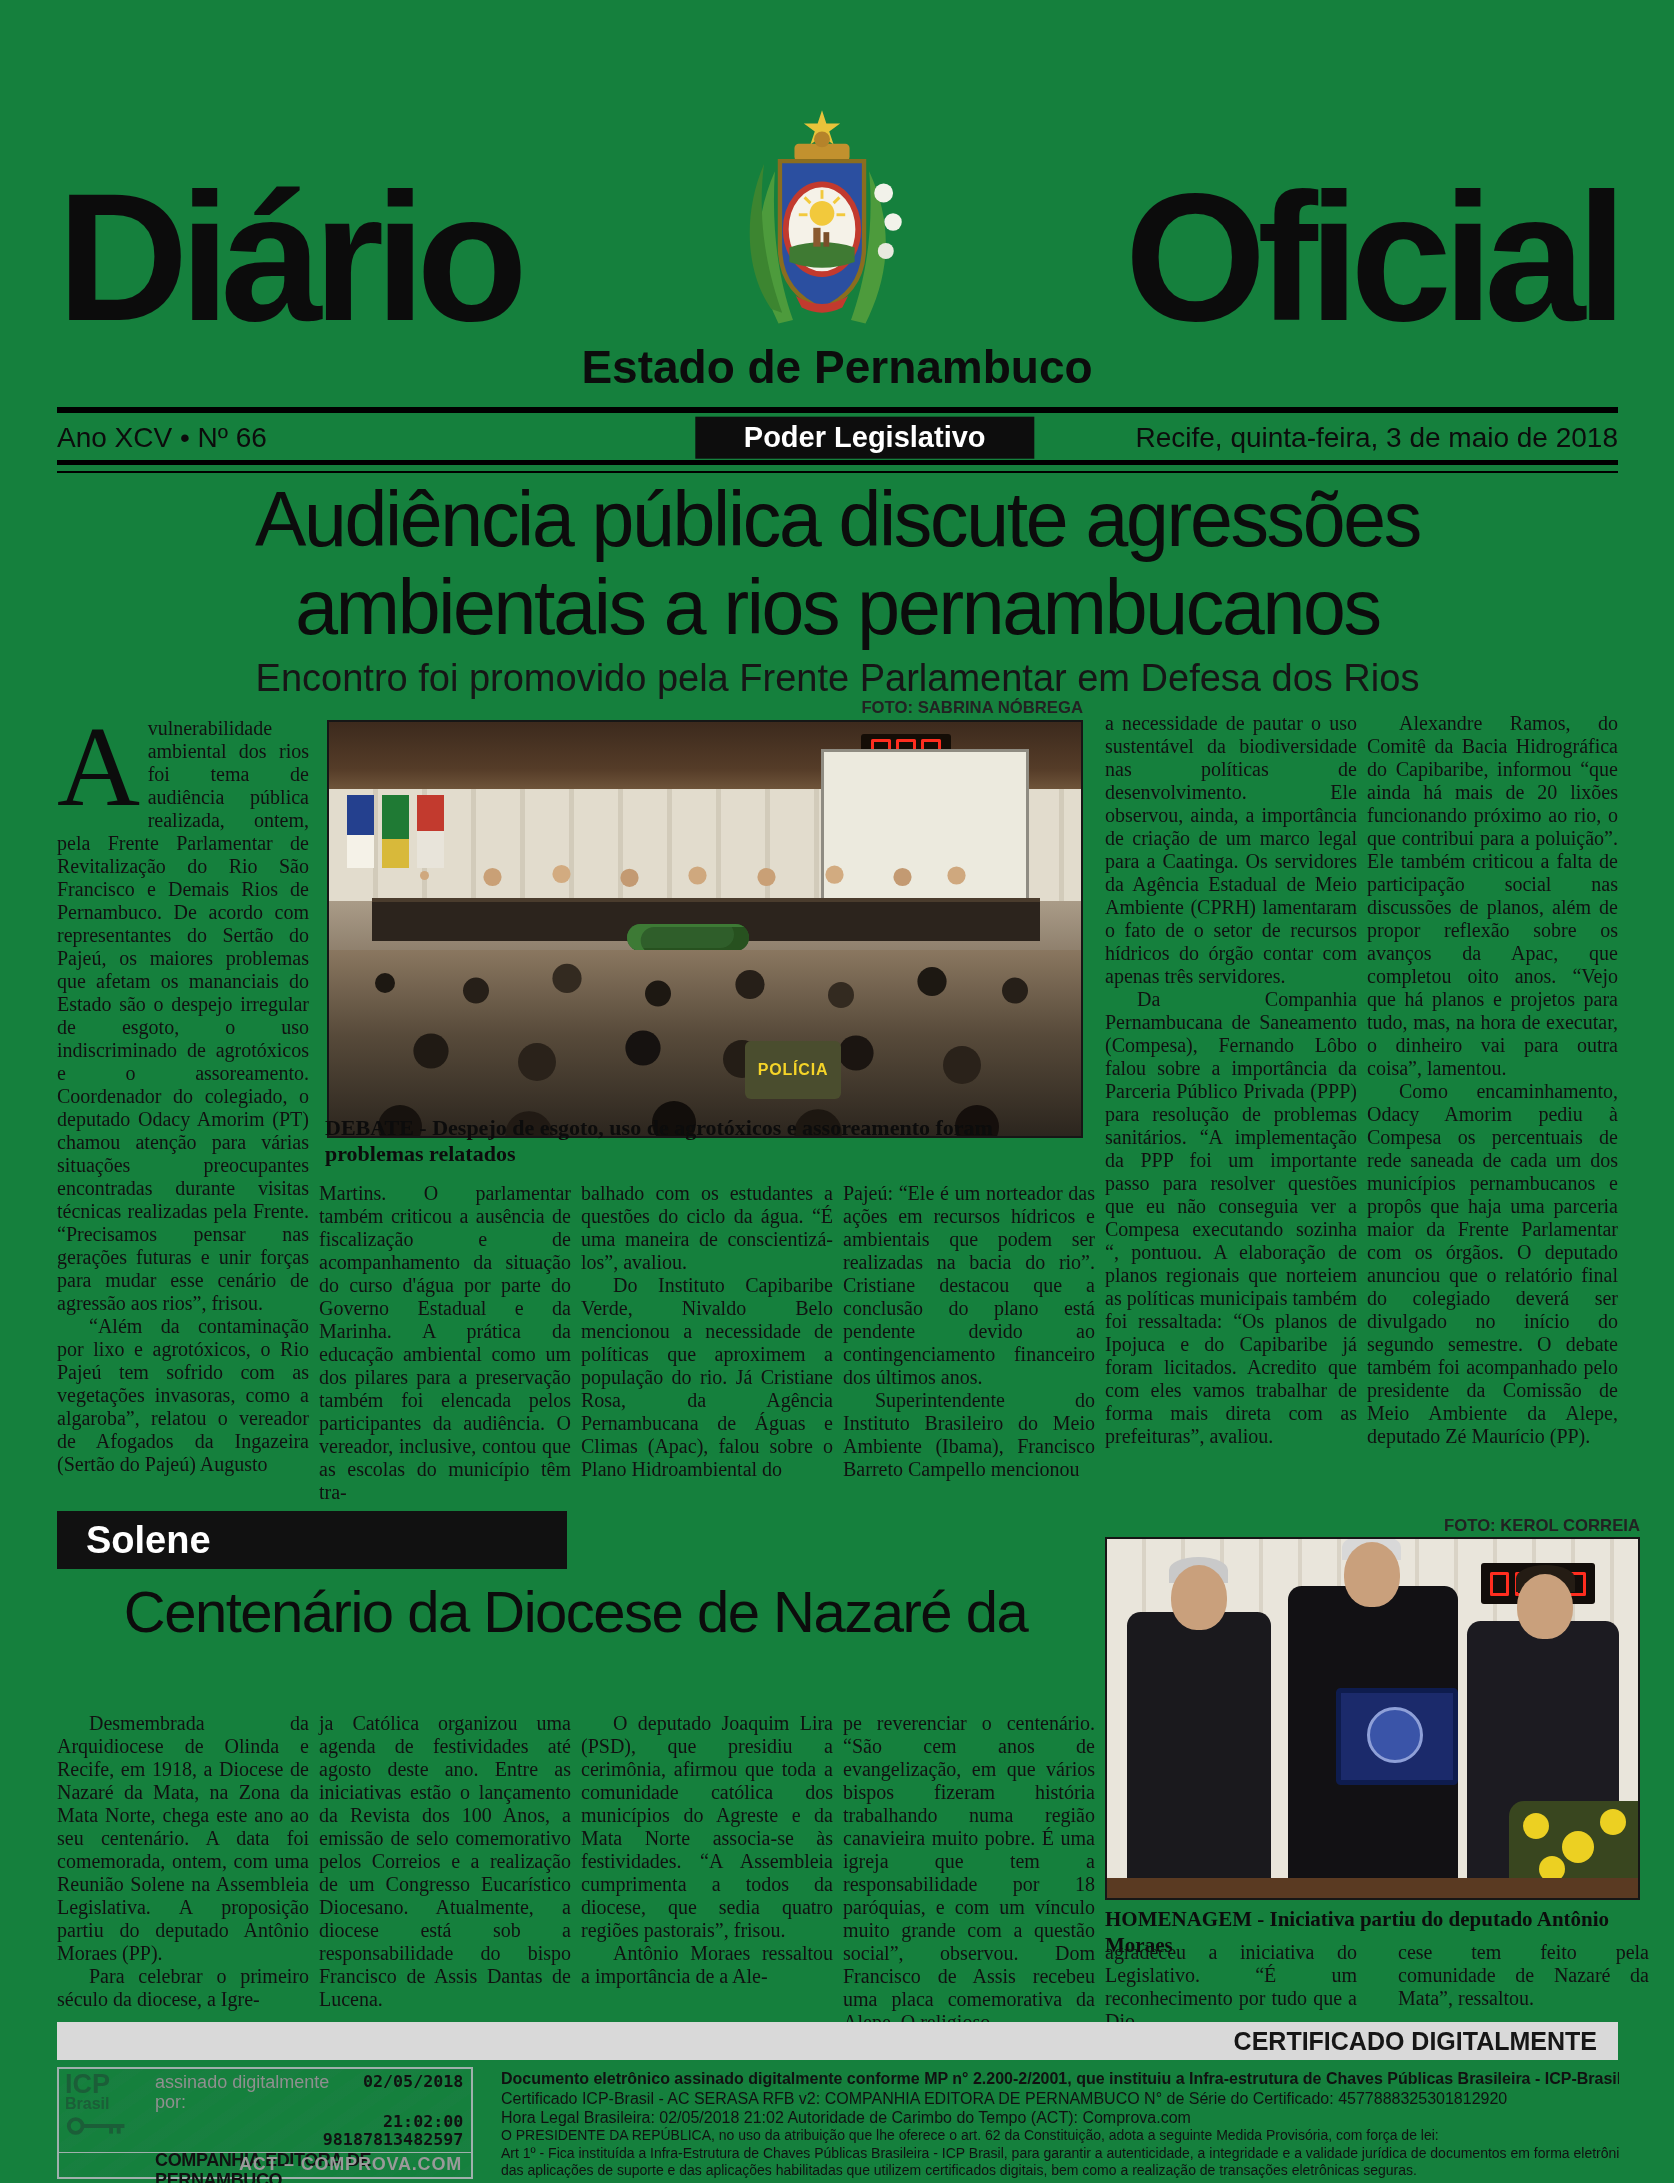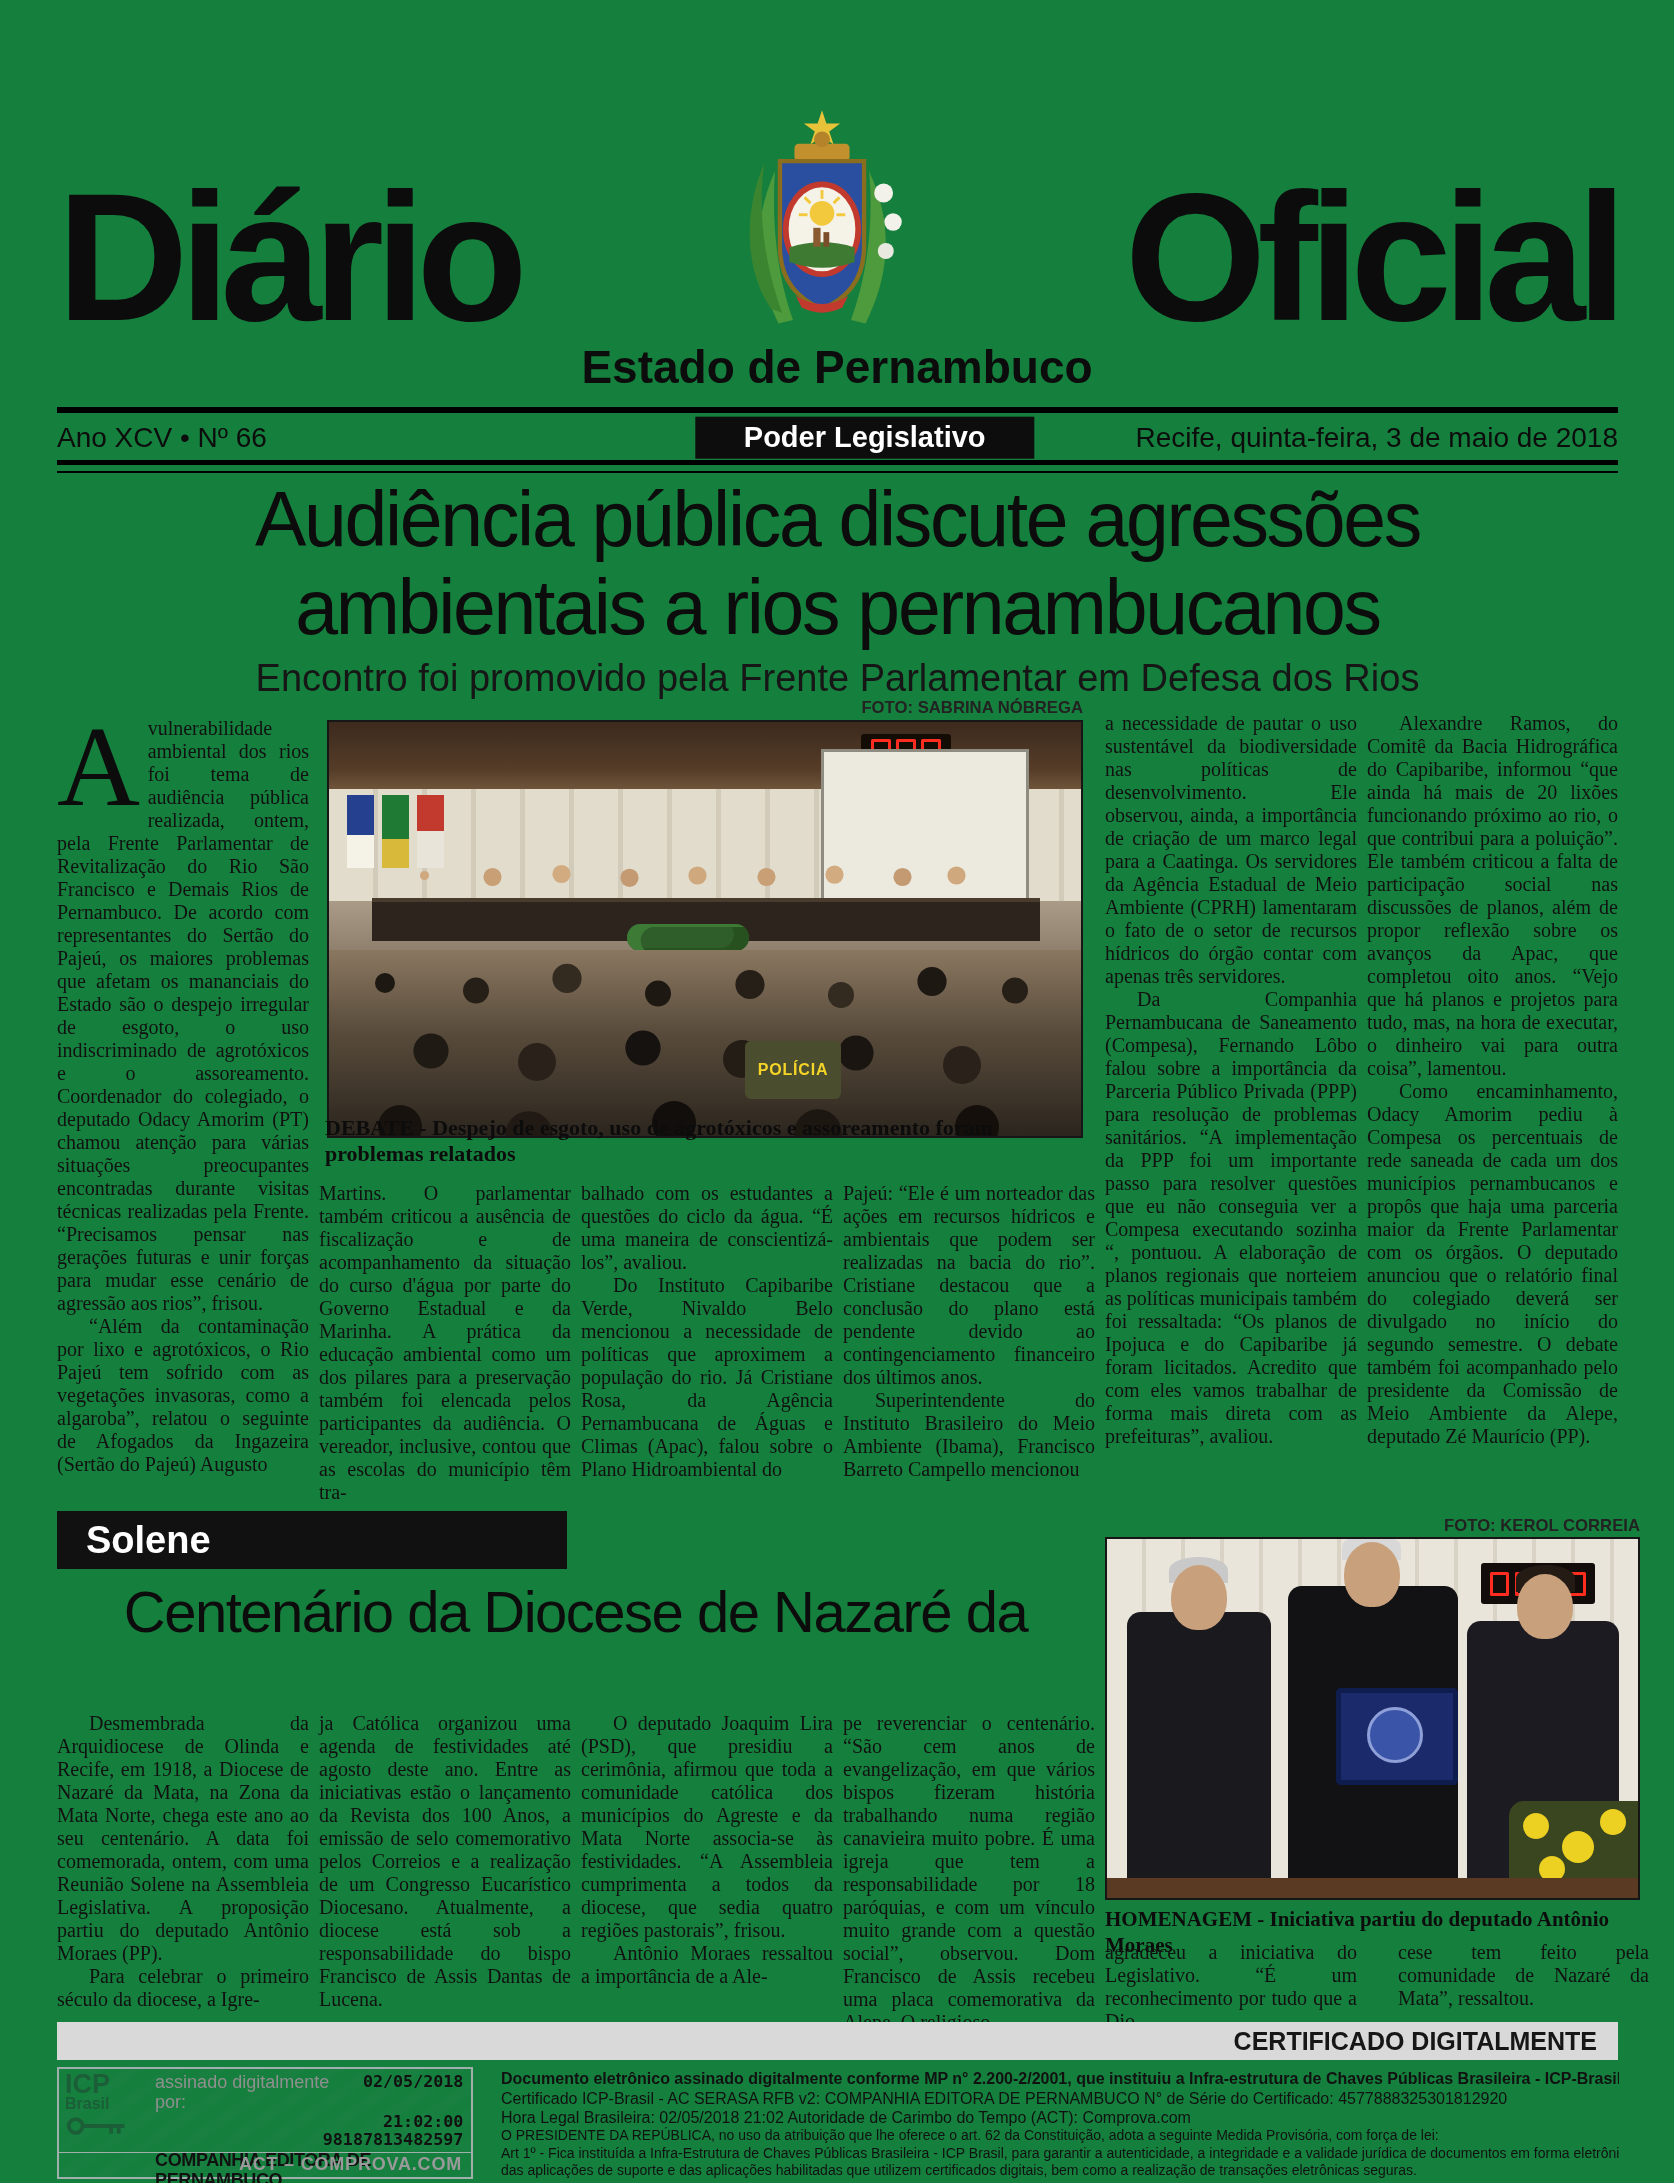--- a/index.html
+++ b/index.html
@@ -214,21 +214,21 @@
     <div class="p1-panelists"></div>
     <div class="p1-flowers"></div>
     <div class="p1-heads"></div>
     <div class="p1-headdots"></div>
     <div class="p1-vest">POLÍCIA</div>
   </div>
   <div class="abs caption caption1">DEBATE - Despejo de esgoto, uso de agrotóxicos e assoreamento foram problemas relatados</div>
 
   <div class="abs colbox s1c1">
     <p><span class="dropcap">A</span><span>vulnerabilidade ambiental dos rios foi tema de audiência pública realizada, ontem, pela Frente Parlamentar de Revitalização do Rio São Francisco e Demais Rios de Pernambuco. De acordo com representantes do Sertão do Pajeú, os maiores problemas que afetam os mananciais do Estado são o despejo irregular de esgoto, o uso indiscriminado de agrotóxicos e o assoreamento. Coordenador do colegiado, o deputado Odacy Amorim (PT) chamou atenção para várias situações preocupantes encontradas durante visitas técnicas realizadas pela Frente. “Precisamos pensar nas gerações futuras e unir forças para mudar esse cenário de agressão aos rios”, frisou.</span></p>
-    <p class="ind">“Além da contaminação por lixo e agrotóxicos, o Rio Pajeú tem sofrido com as vegetações invasoras, como a algaroba”, relatou o seguinte de Afogados da Ingazeira (Sertão do Pajeú) Augusto</p>
+    <p class="ind">“Além da contaminação por lixo e agrotóxicos, o Rio Pajeú tem sofrido com as vegetações invasoras, como a algaroba”, relatou o vereador de Afogados da Ingazeira (Sertão do Pajeú) Augusto</p>
   </div>
   <div class="abs colbox s1c2">
     <p>Martins. O parlamentar também criticou a ausência de fiscalização e de acompanhamento da situação do curso d'água por parte do Governo Estadual e da Marinha. A prática da educação ambiental como um dos pilares para a preservação também foi elencada pelos participantes da audiência. O vereador, inclusive, contou que as escolas do município têm tra-</p>
   </div>
   <div class="abs colbox s1c3">
     <p>balhado com os estudantes a questões do ciclo da água. “É uma maneira de conscientizá-los”, avaliou.</p>
     <p class="ind">Do Instituto Capibaribe Verde, Nivaldo Belo mencionou a necessidade de políticas que aproximem a população do rio. Já Cristiane Rosa, da Agência Pernambucana de Águas e Climas (Apac), falou sobre o Plano Hidroambiental do</p>
   </div>
   <div class="abs colbox s1c4">
     <p>Pajeú: “Ele é um norteador das ações em recursos hídricos e ambientais que podem ser realizadas na bacia do rio”. Cristiane destacou que a conclusão do plano está pendente devido ao contingenciamento financeiro dos últimos anos.</p>

